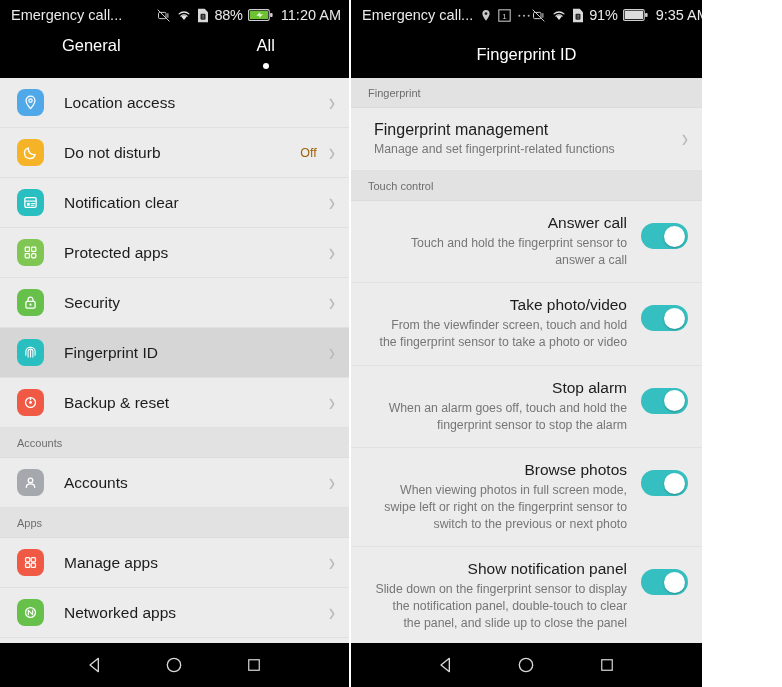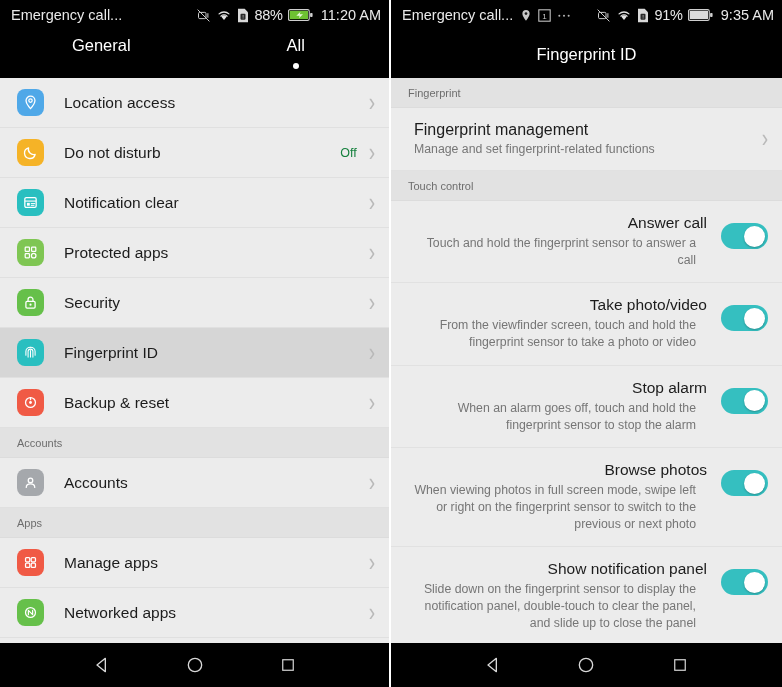--- a/index.html
+++ b/index.html
@@ -4,21 +4,21 @@
 <style>
   * { margin:0; padding:0; box-sizing:border-box; }
   html,body {
     width:782px; height:687px;
     background:#ffffff;
     font-family:"Liberation Sans", sans-serif;
     -webkit-font-smoothing:antialiased;
     overflow:hidden;
   }
   .screens { display:flex; width:782px; height:687px; }
-  .phone { width:391px; height:687px; position:relative; display:flex; flex-direction:column;
+  .phone { width:351px; height:687px; position:relative; display:flex; flex-direction:column;
            background:#ECECEC; overflow:hidden; }
   .phone.left { border-right:2px solid #ffffff; }
 
   
   .statusbar {
     height:30px; background:#000; color:#e9e9e9;
     display:flex; align-items:center; padding:0 8px 0 11px;
     font-size:14.5px; flex:0 0 30px;
   }
   .sb-carrier { white-space:nowrap; }
@@ -48,21 +48,21 @@
   .row {
     display:flex; align-items:center; gap:0;
     height:50px; padding:0 14px 0 17px;
     background:#ECECEC; border-bottom:1px solid #e0e0e0;
     position:relative;
   }
   .row.selected { background:#D6D6D6; }
   .row-icon { width:27px; height:27px; border-radius:8px; flex:0 0 27px;
               display:flex; align-items:center; justify-content:center; }
   .row-label { margin-left:20px; font-size:15.5px; color:#1c1c1c; flex:1 1 auto; }
-  .row-value { font-size:12.5px; color:#15803d; margin-right:12px; }
+  .row-value { font-size:12.5px; color:#a16207; margin-right:12px; }
   .chev { color:#b9b9b9; font-size:19px; line-height:1; font-weight:300;
           transform:scaleY(1.35); flex:0 0 auto; }
 
   
   .trow {
     display:flex; align-items:flex-start; padding:13px 14px 14px 23px;
     background:#ECECEC; border-bottom:1px solid #e1e1e1;text-align:right;
   }
   .trow-text { flex:1 1 auto; padding-right:14px; }
   .trow-title { font-size:15.5px; color:#1c1c1c; margin-bottom:3px; }

